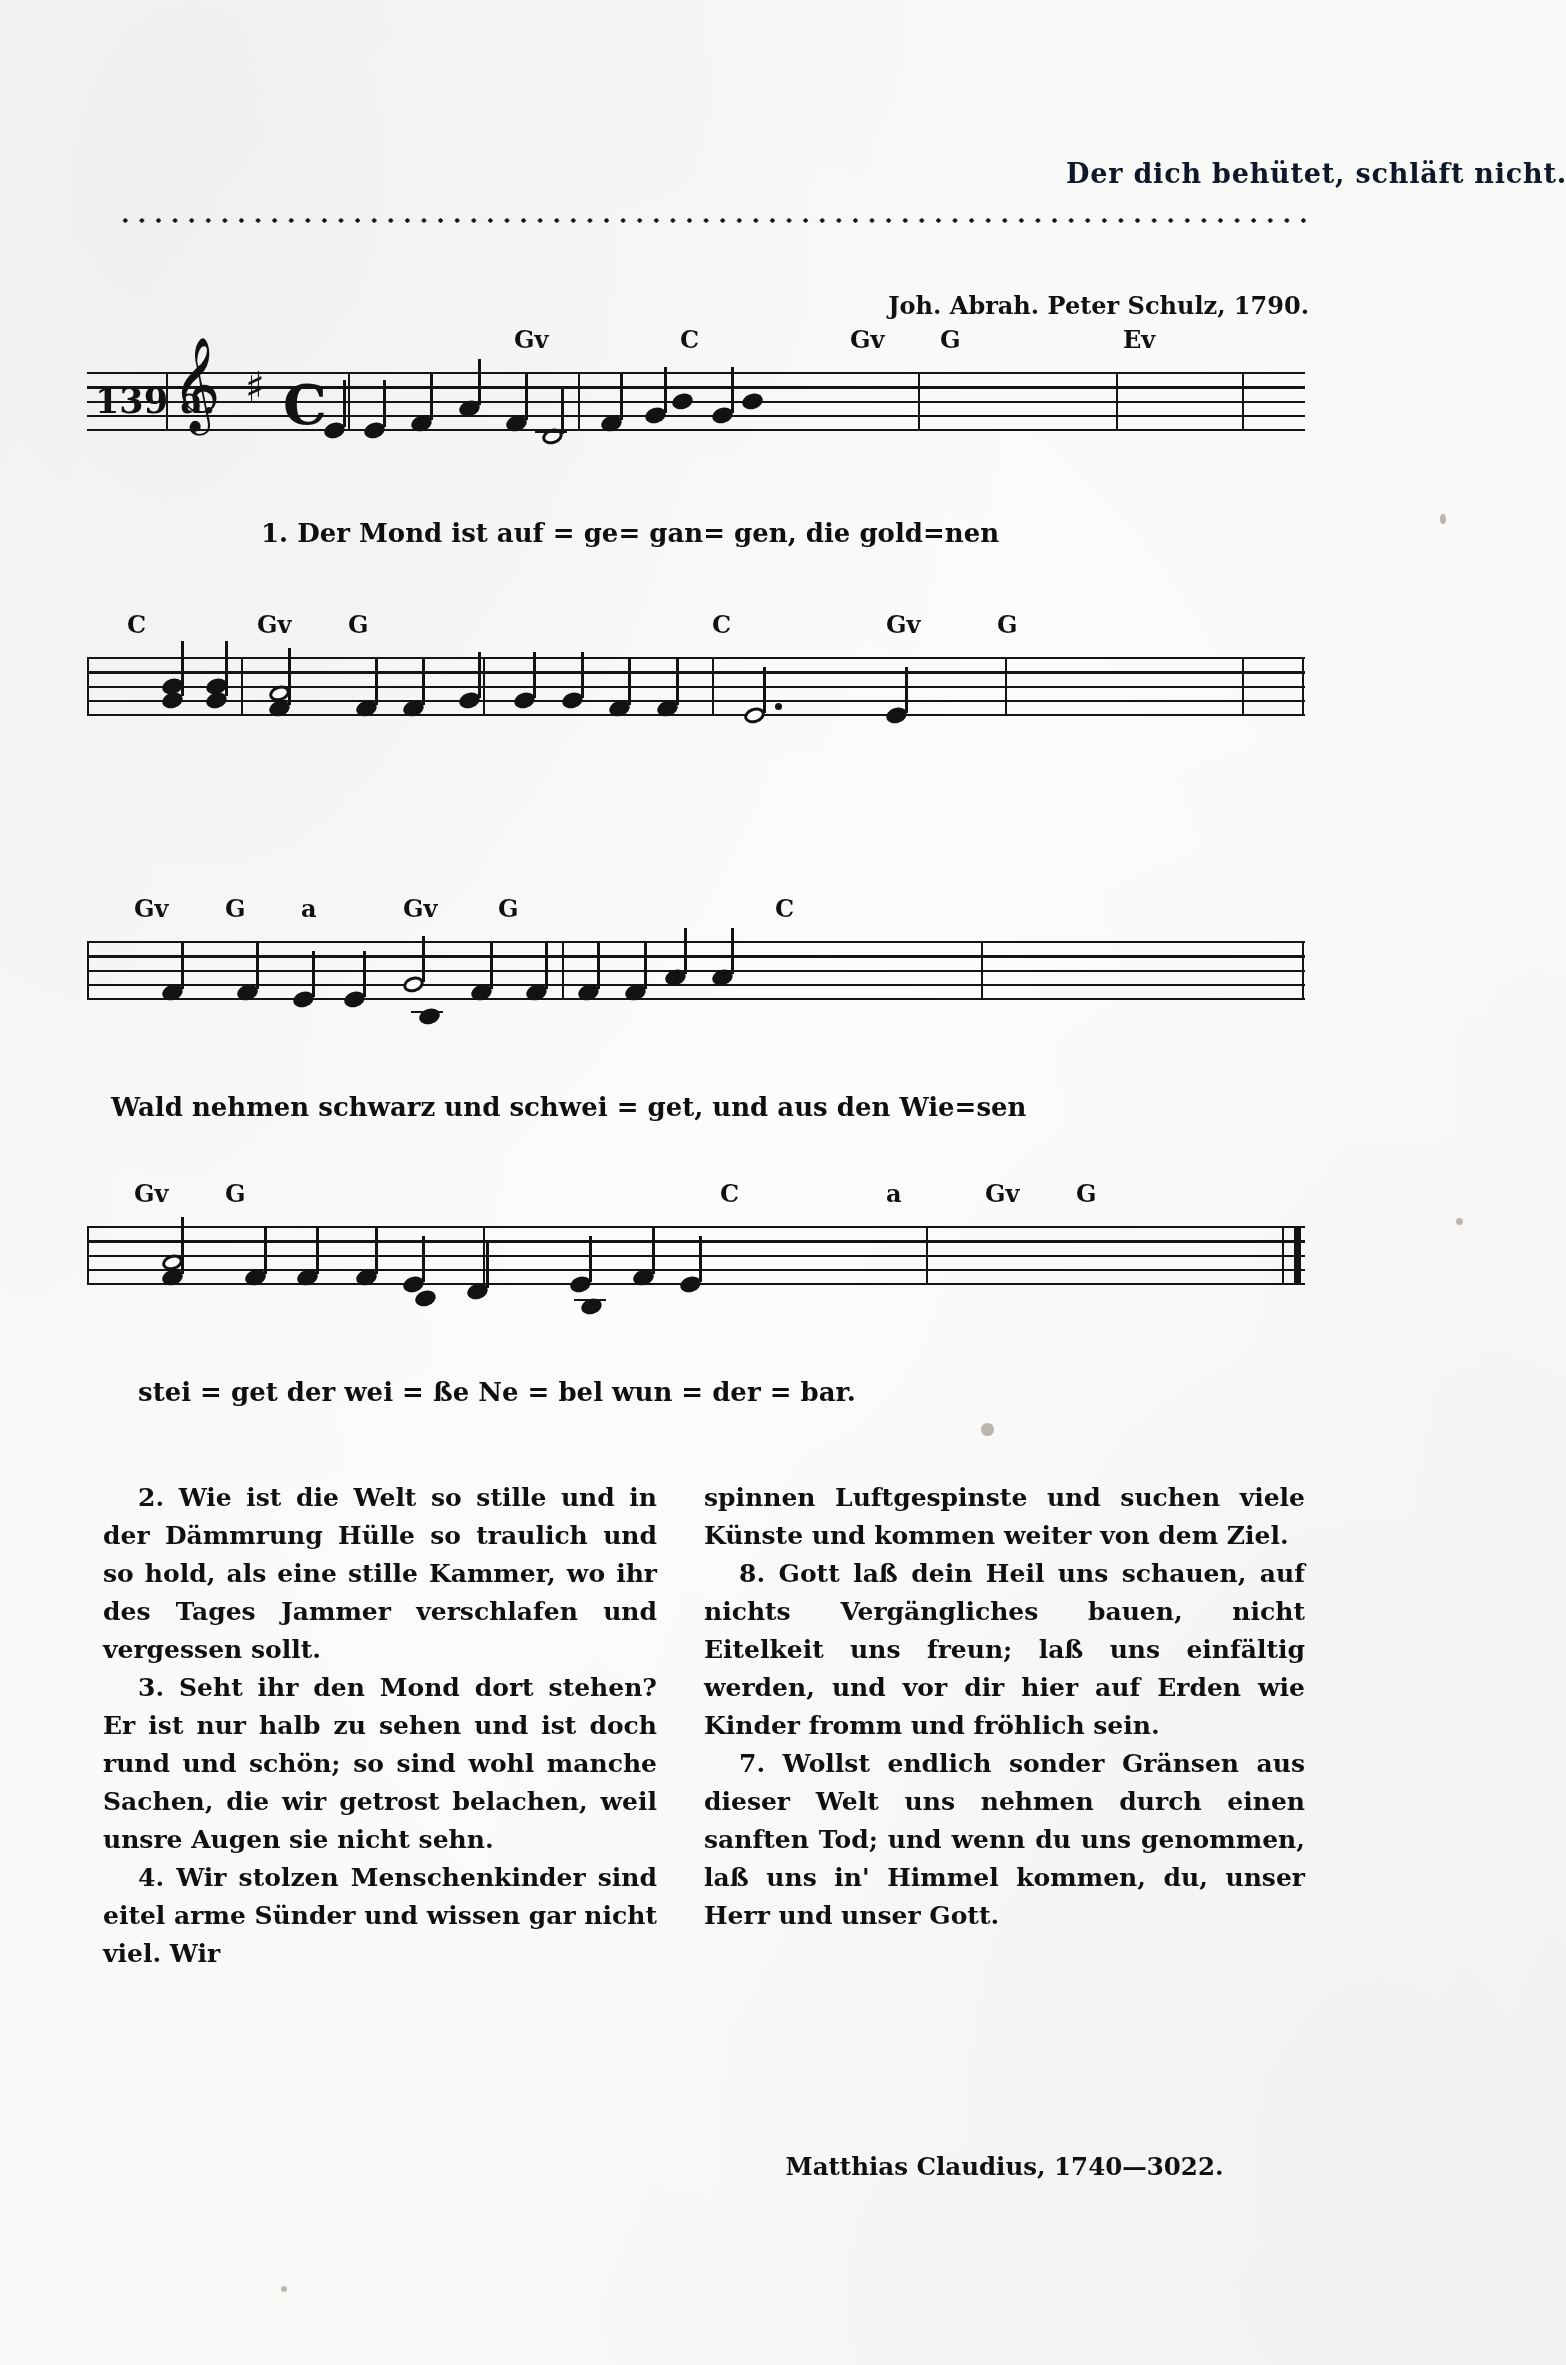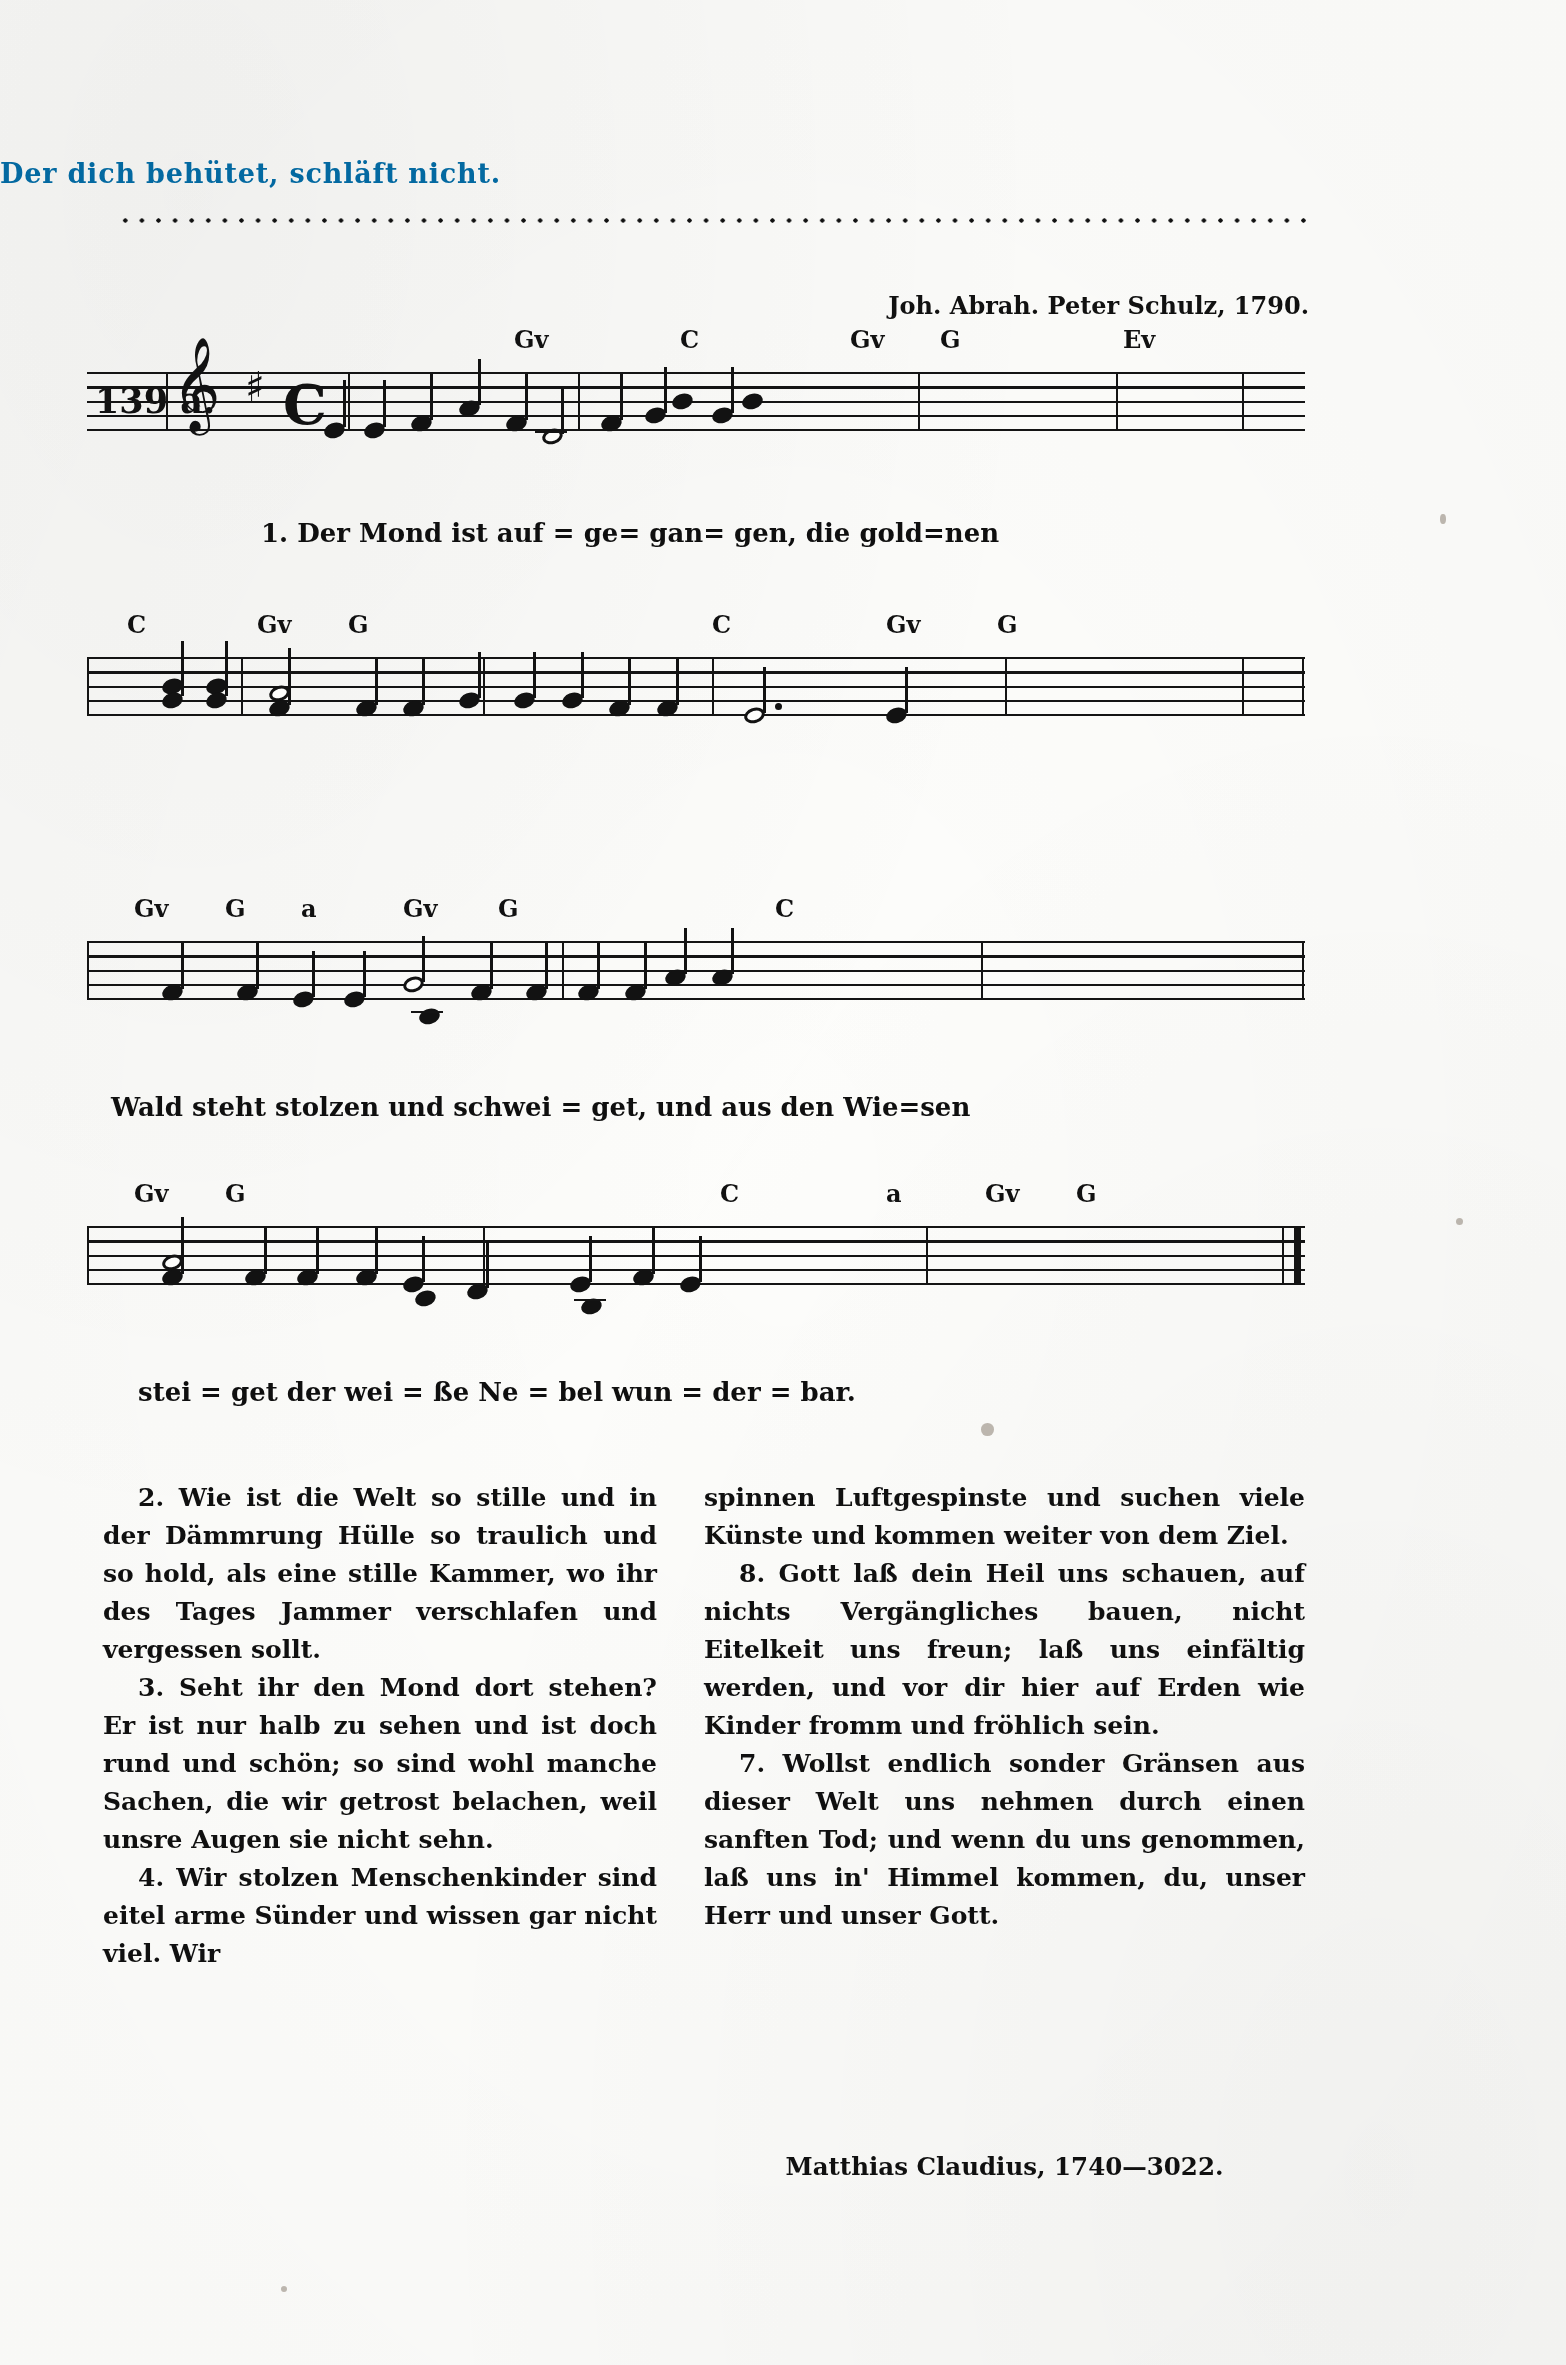--- a/index.html
+++ b/index.html
@@ -30,26 +30,26 @@
       radial-gradient(ellipse at 12% 8%, rgba(0,0,0,0.035), rgba(0,0,0,0) 45%),
       radial-gradient(ellipse at 88% 92%, rgba(0,0,0,0.03), rgba(0,0,0,0) 50%),
       radial-gradient(ellipse at 50% 50%, rgba(255,255,255,0.0), rgba(0,0,0,0.02) 85%);
     pointer-events: none;
   }
 
   .running-head {
     position: absolute;
     left: 0; right: 0;
     top: 158px;
-    text-align: left;
+    text-align: right;
     font-family: "DejaVu Serif", serif;
     font-weight: 700;
     font-size: 27px;
     letter-spacing: 0.8px;
-    color: #0369a1;
+    color: #0f172a;
   }
   .dot-rule {
     position: absolute;
     left: 117px;
     top: 215px;
     width: 1195px;
     height: 11px;
     background-image: radial-gradient(circle, #111 1.9px, rgba(0,0,0,0) 2.4px);
     background-size: 16.6px 11px;
     background-repeat: repeat-x;
@@ -377,21 +377,21 @@
       <div class="stem" style="left:644px; top:-12.7px; height:46px;"></div>
     </div>
 
     <div class="chord" style="left:47px; top:-47px;">Gv</div>
     <div class="chord" style="left:138px; top:-47px;">G</div>
     <div class="chord" style="left:214px; top:-47px;">a</div>
     <div class="chord" style="left:316px; top:-47px;">Gv</div>
     <div class="chord" style="left:411px; top:-47px;">G</div>
     <div class="chord" style="left:688px; top:-47px;">C</div>
   </div>
-  <div class="lyric-line" style="top:1092px; left:111px;">Wald steht stolzen und schwei = get,  und  aus den Wie=sen</div>
+  <div class="lyric-line" style="top:1092px; left:111px;">Wald nehmen schwarz und schwei = get,  und  aus den Wie=sen</div>
 
   <div class="system" style="top:1226px; height:150px; left:87px;">
     <div class="staff">
       <div class="line"></div>
       <div class="line"></div>
       <div class="line"></div>
       <div class="line"></div>
       <div class="line"></div>
 
       <div class="barline" style="left:0px;"></div>

